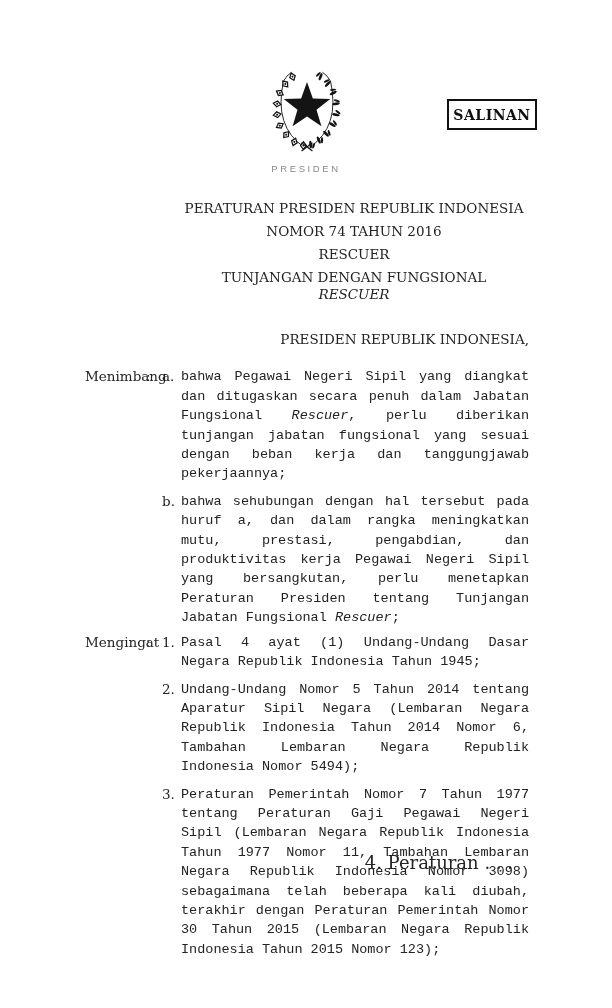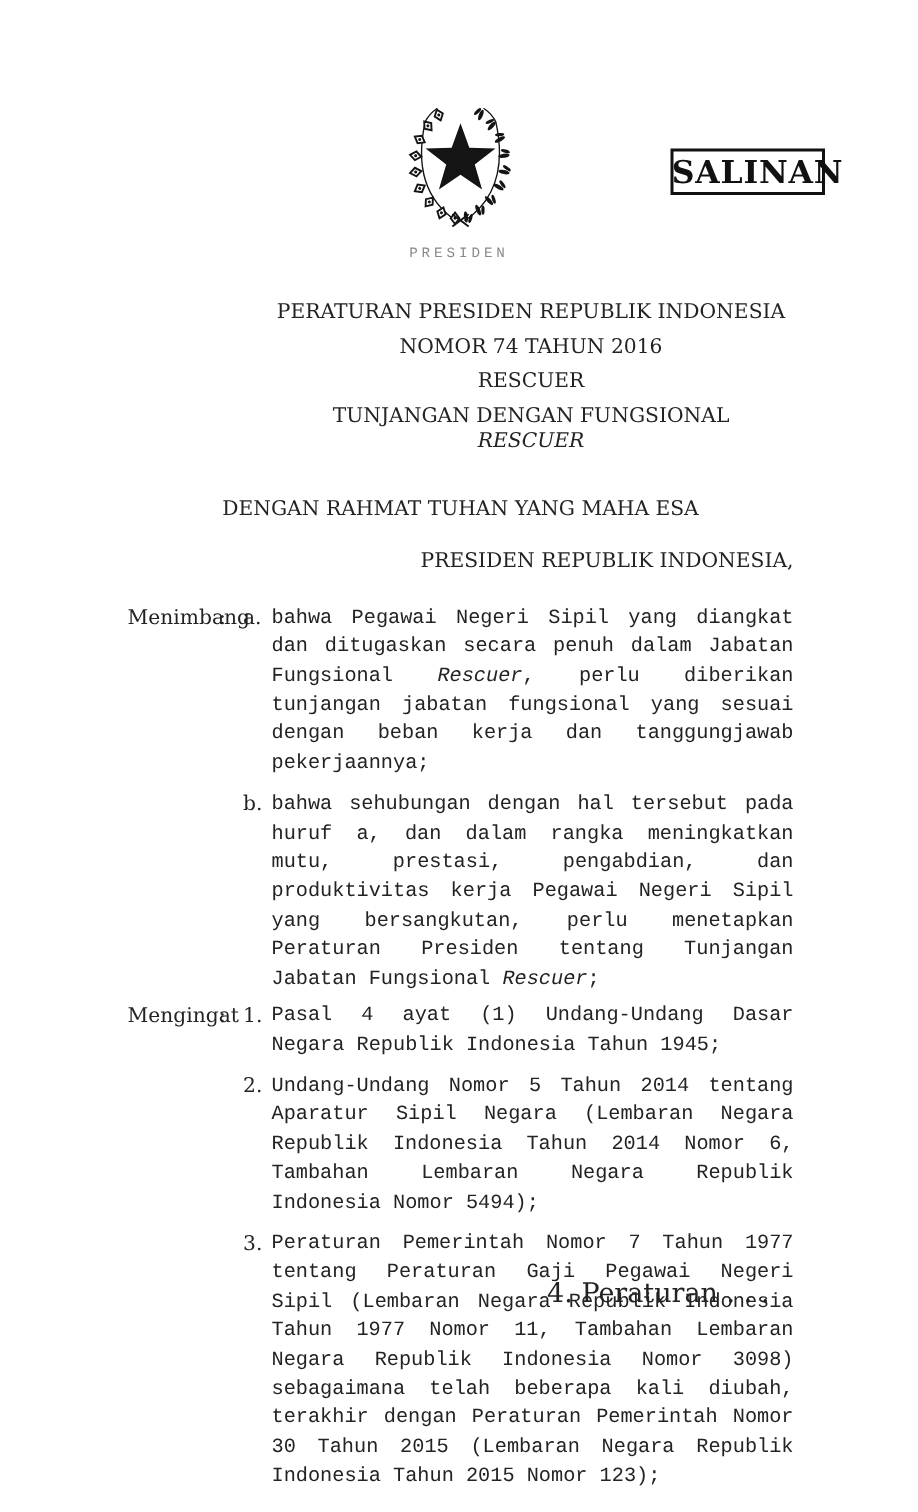--- a/index.html
+++ b/index.html
@@ -25,32 +25,31 @@
     position: absolute;
     top: 99px;
     left: 447px;
     width: 86px;
     height: 27px;
     border: 2px solid #111111;
     display: flex;
     align-items: center;
     justify-content: center;
     font-weight: bold;
-    font-size: 21px;
+    font-size: 14px;
     letter-spacing: 0.5px;
     color: #111111;
-    padding-left: 13px;
   }
   .letterhead {
     position: absolute;
     top: 163px;
     left: 0;
     width: 612px;
     text-align: center;
-    font-family: Liberation Mono, monospace;
+    font-family: Liberation Sans, sans-serif;
     font-size: 9.5px;
     line-height: 11.5px;
     letter-spacing: 2.6px;
     color: #8a8a8a;
   }
 
   
   .title-block {
     position: absolute;
     top: 200px;
@@ -152,21 +151,20 @@
 
   <div class="title-block">
     <div class="t">PERATURAN PRESIDEN REPUBLIK INDONESIA</div>
     <div class="t">NOMOR 74 TAHUN 2016</div>
     <div class="t">RESCUER</div>
     <div class="t t-tight">TUNJANGAN DENGAN FUNGSIONAL</div>
     <div class="t t-italic">RESCUER</div>
   </div>
 
   <div class="content">
-    <div class="invocation">DENGAN RAHMAT TUHAN YANG MAHA ESA</div>
     <div class="authority">PRESIDEN REPUBLIK INDONESIA,</div>
 
     <div class="clause">
       <div class="clause-label">Menimbang</div>
       <div class="clause-colon">:</div>
       <div class="clause-items">
         <div class="item">
           <span class="marker">a.</span>
           <span class="item-text"><span>bahwa Pegawai Negeri Sipil yang diangkat dan ditugaskan secara penuh dalam Jabatan Fungsional </span><em>Rescuer</em><span>, perlu diberikan tunjangan jabatan fungsional yang sesuai dengan beban kerja dan tanggungjawab pekerjaannya;</span></span>
         </div>

